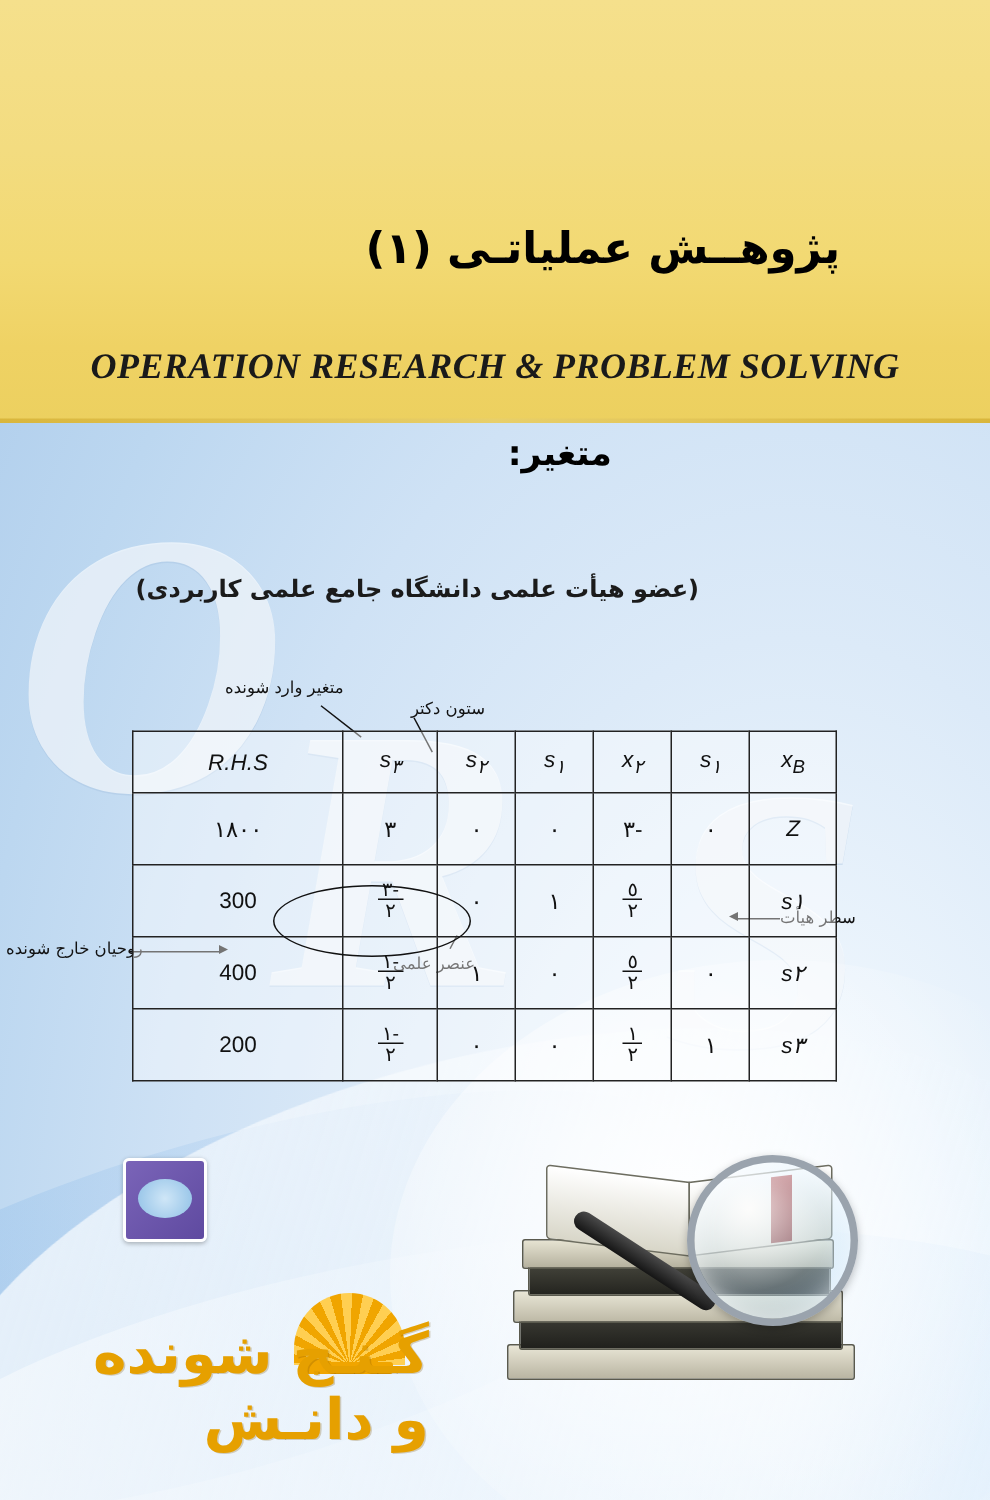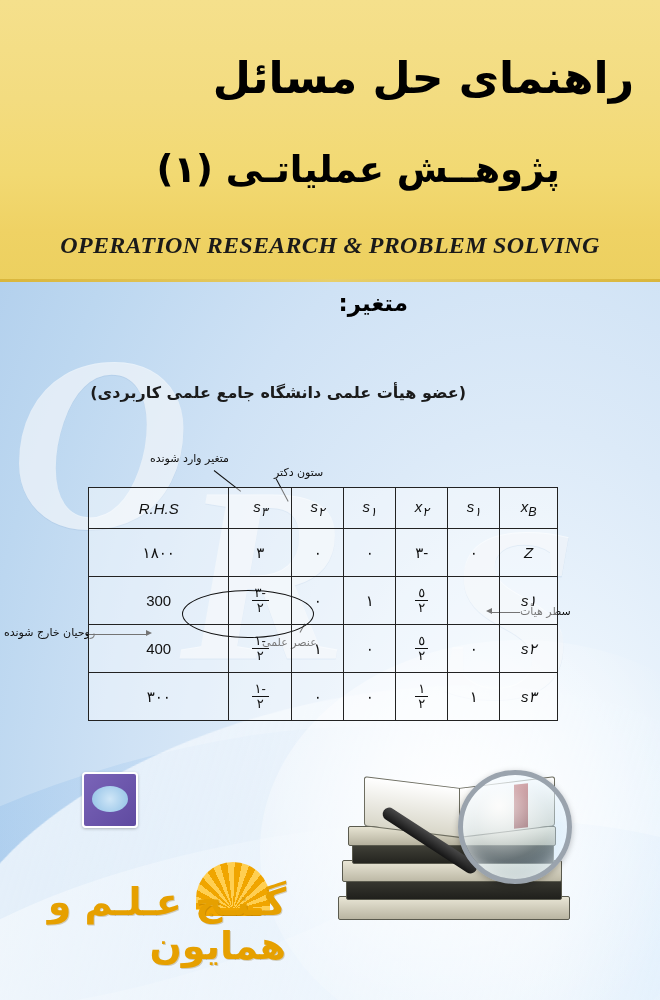--- a/index.html
+++ b/index.html
@@ -67,21 +67,21 @@
 
   
   .title-fa1{
     position:absolute;right:26px;top:52px;
     font-size:44px;font-weight:bold;color:#000;
     direction:rtl;letter-spacing:0px;
     font-family:"DejaVu Sans", sans-serif;
   }
   .title-fa2{
     position:absolute;right:100px;top:148px;
-    font-size:37px;font-weight:bold;color:#000;
+    font-size:29px;font-weight:bold;color:#000;
     direction:rtl;
     font-family:"DejaVu Sans", sans-serif;
   }
   .title-en{
     position:absolute;left:0;right:0;top:232px;
     text-align:center;
     font-family:"Liberation Serif", serif;
     font-style:italic;font-weight:bold;
     font-size:24px;color:#1a1a1a;
     letter-spacing:0.3px;
@@ -237,21 +237,20 @@
 
   <div class="wm o">O</div>
   <div class="wm r">R</div>
   <div class="wm s">S</div>
 
   <div class="swoosh3"></div>
   <div class="swoosh1"></div>
   <div class="swoosh2"></div>
   <div class="glow"></div>
 
-  <div class="title-fa1">راهنمای حل مسائل</div>
   <div class="title-fa2">پژوهــش عملیاتـی (۱)</div>
   <div class="title-en">OPERATION RESEARCH &amp; PROBLEM SOLVING</div>
 
   <div class="author-label">متغیر:</div>
   <div class="author-aff">(عضو هیأت علمی دانشگاه جامع علمی کاربردی)</div>
 
   <div class="ann a1">متغیر وارد شونده</div>
   <div class="ann a2">ستون دکتر</div>
   <div class="ann a3">روحیان خارج شونده</div>
   <div class="ann a4">عنصر علمی</div>
@@ -350,33 +349,33 @@
           </span>
         </td>
         <td>٠</td>
         <td>٠</td>
         <td>
           <span class="frac neg">
             <span class="num">-<span>١</span></span>
             <span class="den">٢</span>
           </span>
         </td>
-        <td>٣٠٠</td>
+        <td>200</td>
       </tr>
     </tbody>
       </table>
   </div>
 
   <div class="ellipse-mark"></div>
 
   <div class="badge"></div>
 
   <div class="logo">
     <div class="logo-fan"></div>
-    <div class="logo-text">گـنـج عـلـم و همایون</div>
+    <div class="logo-text">گـنـج شونده و دانـش</div>
   </div>
 
   <div class="books">
     <div class="book b1"></div>
     <div class="book b2"></div>
     <div class="book b3"></div>
     <div class="book b4"></div>
     <div class="book b5"></div>
     <div class="open-book">
       <div class="ob-left"></div>

